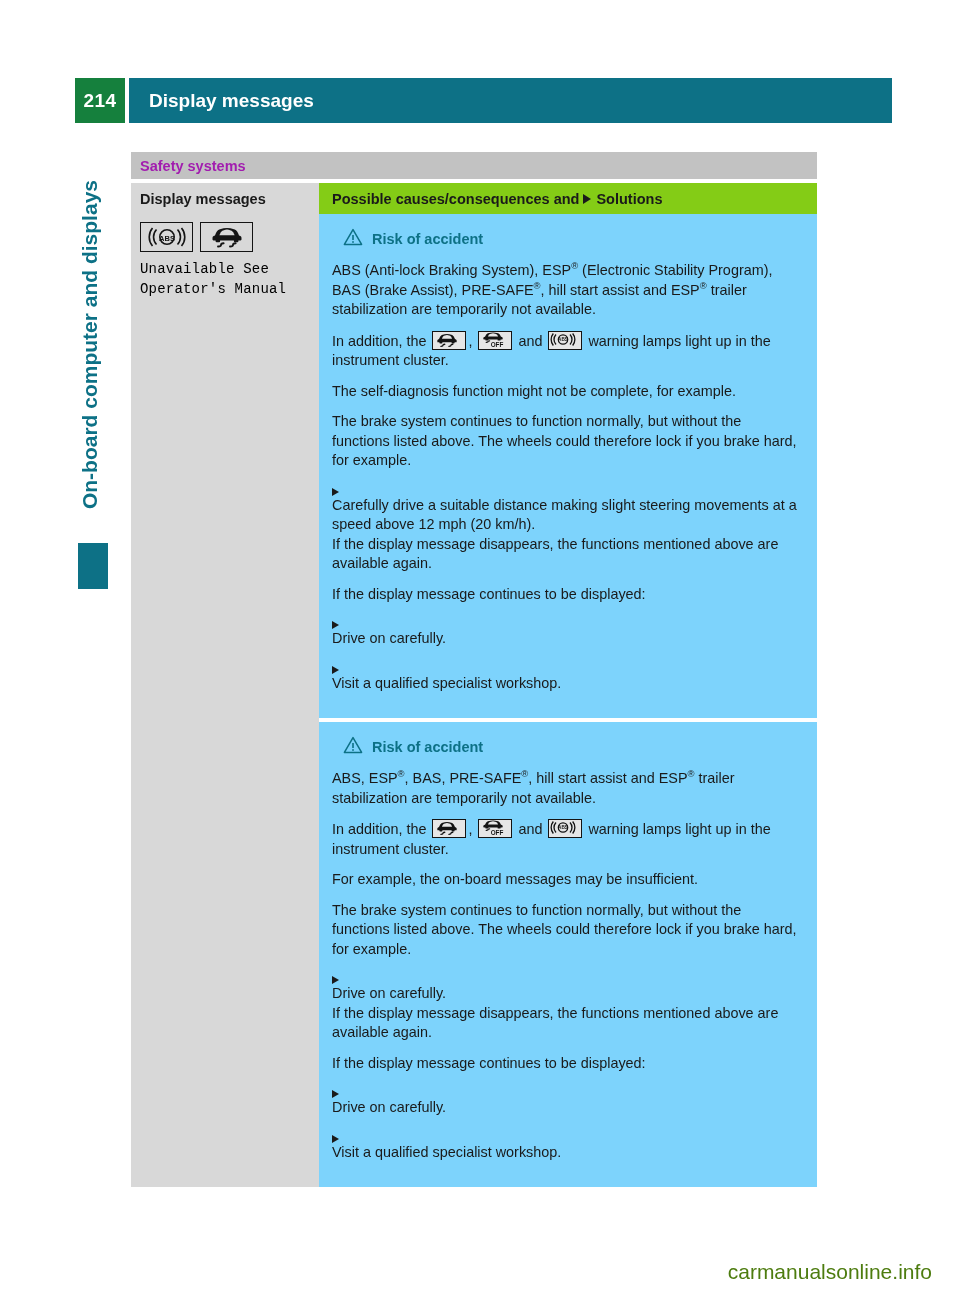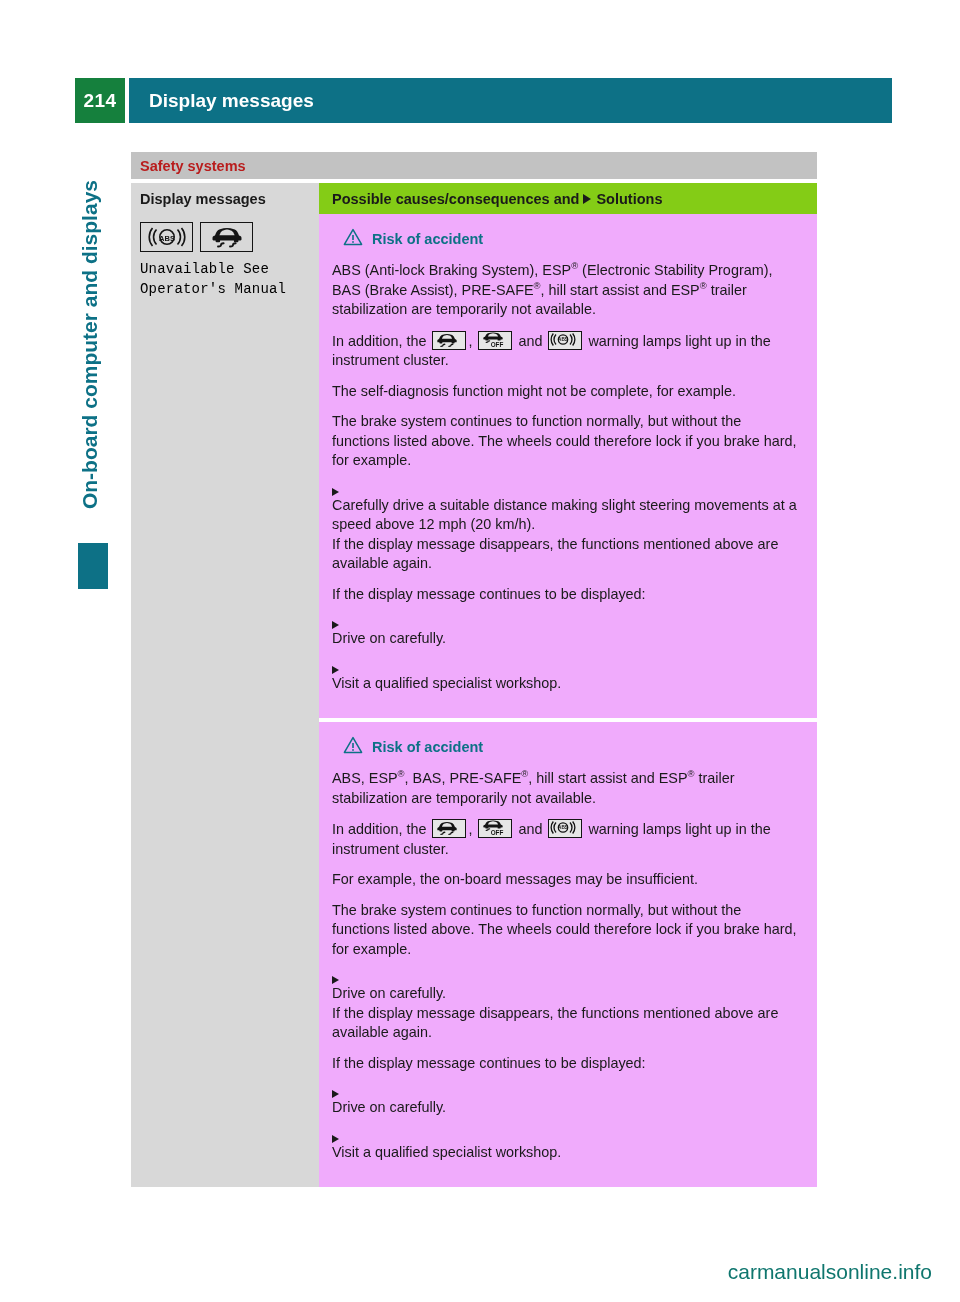--- a/index.html
+++ b/index.html
@@ -91,21 +91,21 @@
   }
   .section-title-row {
     background: #c2c2c2;
     height: 27px;
     display: flex;
     align-items: center;
     padding-left: 9px;
     box-sizing: border-box;
     font-size: 14.5px;
     font-weight: bold;
-    color: #b91c1c;
+    color: #a21caf;
   }
   .spacer-row { height: 4px; background: #ffffff; }
 
   .col-head-row {
     display: flex;
     height: 31px;
   }
   .col-head-left {
     width: 188px;
     background: #d8d8d8;
@@ -138,21 +138,21 @@
 
   .body-row { display: flex; }
   .cell-left {
     width: 188px;
     background: #d8d8d8;
     padding: 8px 9px 10px 9px;
     box-sizing: border-box;
   }
   .cell-right {
     flex: 1;
-    background: #f0abfc;
+    background: #7dd3fc;
     padding: 0;
     box-sizing: border-box;
   }
   .msg-text {
     color: #000000;
     font-family: "Liberation Mono", "DejaVu Sans Mono", monospace;
     font-size: 14px;
     line-height: 20px;
     margin-top: 7px;
     letter-spacing: 0.2px;
@@ -225,21 +225,21 @@
     background: #e6e6e6;
     position: relative;
   }
   .inline-icon svg { display: block; }
 
   
   .watermark {
     position: absolute;
     right: 28px;
     bottom: 18px;
-    color: #0f766e;
+    color: #4d7c0f;
     font-size: 21px;
     font-family: "Liberation Sans", sans-serif;
   }
 </style>
 </head>
 <body>
 
 <div class="header">
   <div class="page-num-box">214</div>
   <div class="header-gap"></div>

